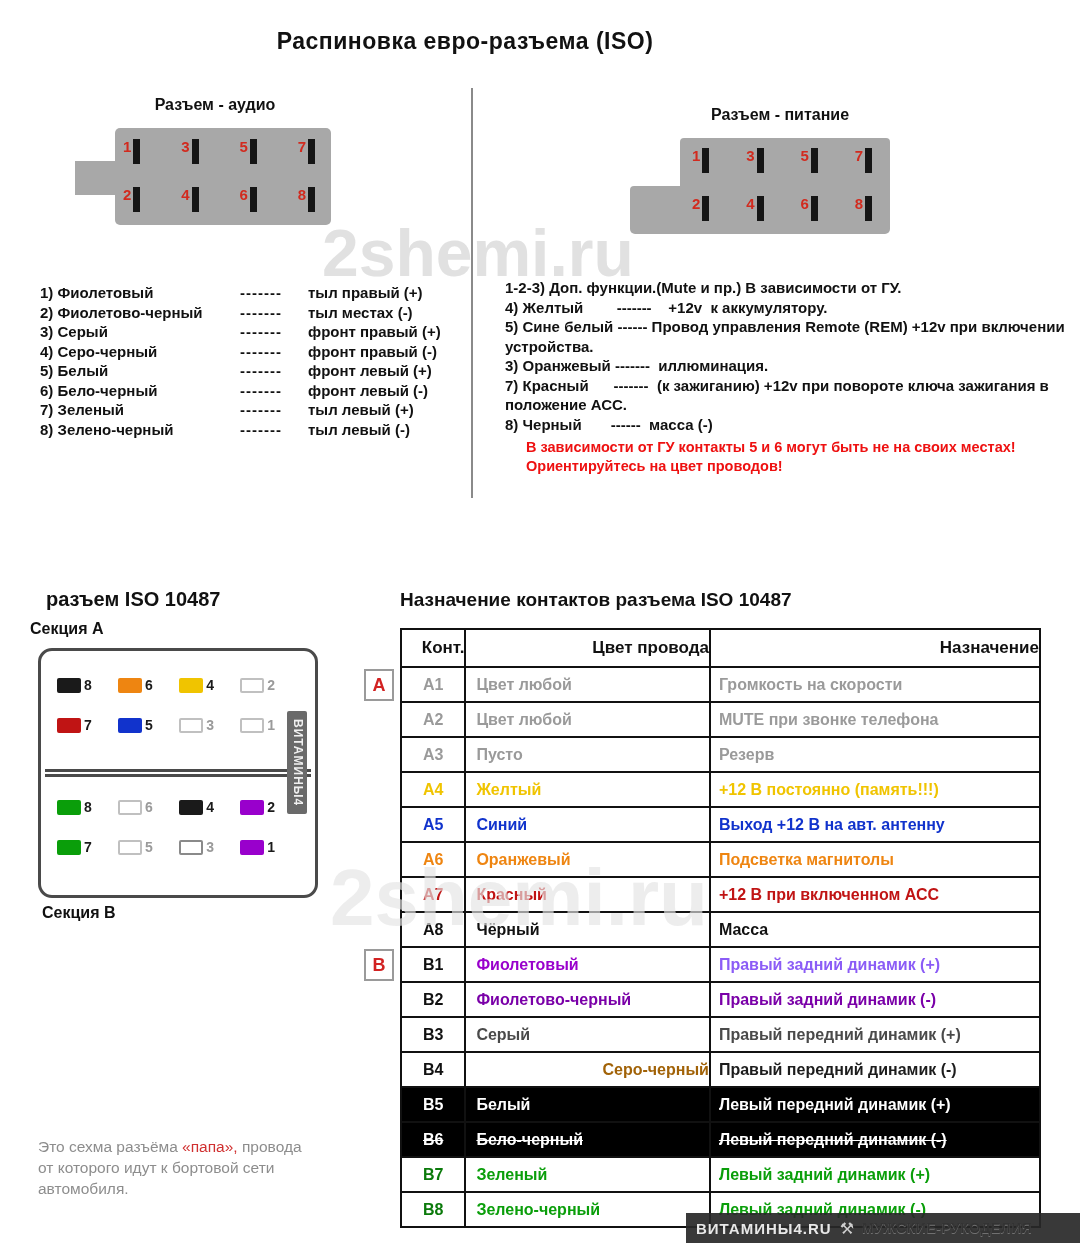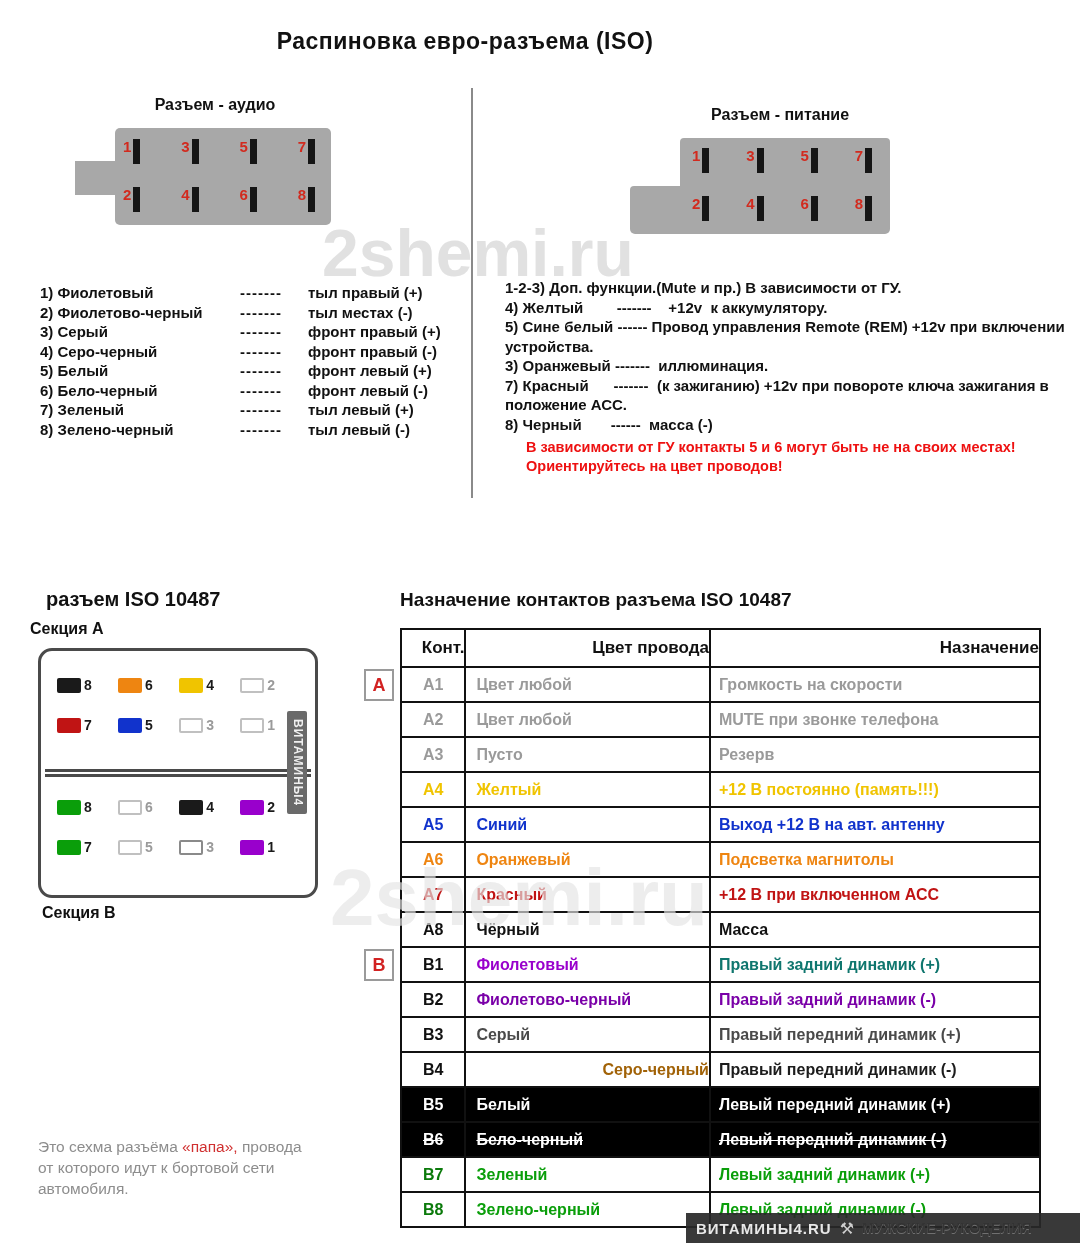--- a/index.html
+++ b/index.html
@@ -377,21 +377,21 @@
           <td class="td-purpose" style="color: rgb(192, 20, 20);">+12 В при включенном АСС</td>
         </tr>
         <tr>
           <td class="td-pin" style="color: rgb(17, 17, 17); margin-top: 33px;">A8</td>
           <td class="td-wire" style="color: rgb(17, 17, 17);">Чёрный</td>
           <td class="td-purpose" style="color: rgb(17, 17, 17);">Масса</td>
         </tr>
         <tr>
           <td class="td-pin" style="color: rgb(17, 17, 17);">B1</td>
           <td class="td-wire" style="color: rgb(153, 0, 204);">Фиолетовый</td>
-          <td class="td-purpose" style="color: #0f766e;">Правый задний динамик (+)</td>
+          <td class="td-purpose" style="color: #8b5cf6;">Правый задний динамик (+)</td>
         </tr>
         <tr>
           <td class="td-pin" style="color: rgb(17, 17, 17);">B2</td>
           <td class="td-wire" style="color: rgb(122, 0, 168);">Фиолетово-черный</td>
           <td class="td-purpose" style="color: rgb(122, 0, 168);">Правый задний динамик (-)</td>
         </tr>
         <tr>
           <td class="td-pin" style="color: rgb(17, 17, 17);">B3</td>
           <td class="td-wire" style="color: rgb(74, 74, 74);">Серый</td>
           <td class="td-purpose" style="color: rgb(74, 74, 74);">Правый передний динамик (+)</td>

